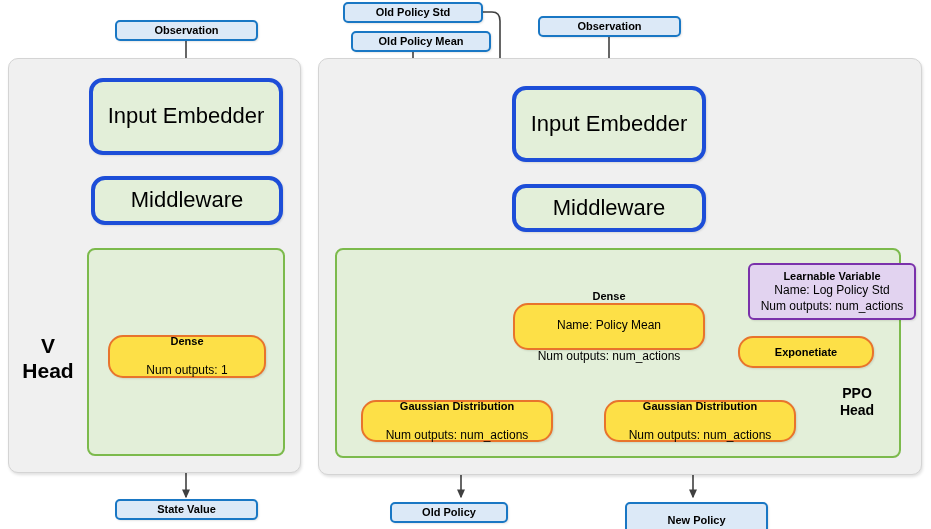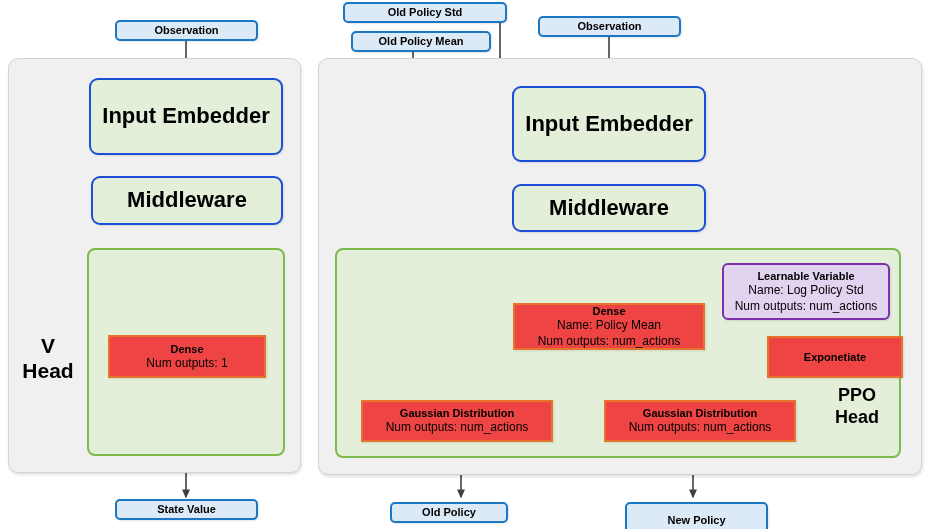--- a/index.html
+++ b/index.html
@@ -43,32 +43,33 @@
   
   .greenpanel {
     background: #e3efd9;
     border: 2px solid #7cba4c;
     border-radius: 8px;
   }
 
   
   .greenbox {
     background: #e3efd9;
-    border: 2px solid #1d4ed8;
-    border-radius: 9px;
-    font-weight: bold;
+    border: 4px solid #1d4ed8;
+    border-radius: 14px;
+    font-weight: normal;
     box-shadow: 1px 1px 2px rgba(0,0,0,0.10);
   }
 
   
   .orangebox {
-    background: #ef4444;
+    background: #fde047;
     border: 2px solid #e8742c;
-    border-radius: 0;
-    box-shadow: 1px 1px 2px rgba(0,0,0,0.10);
+    border-radius: 15px;
+    box-shadow: 1px 1px 2px rgba(0,0,0,0.10);
+    gap: 15px;
   }
 
   
   .purplebox {
     background: #e2d3f0;
     border: 2px solid #7a31ab;
     border-radius: 6px;
     box-shadow: 1px 1px 2px rgba(0,0,0,0.10);
   }
 
@@ -154,26 +155,26 @@
 </div>
 
 <div class="node bluebox" style="left:115px; top:499px; width:143px; height:21px;">
   <span>State Value</span>
 </div>
 
 <div class="node panel" style="left:318px; top:58px; width:604px; height:417px;"></div>
 
 <div class="node greenpanel" style="left:335px; top:248px; width:566px; height:210px;"></div>
 
-<div class="head-label" style="left:812px; top:385px; width:90px; font-size:18px;">
+<div class="head-label" style="left:812px; top:385px; width:90px; font-size:14px;">
   <div>PPO</div>
   <div>Head</div>
 </div>
 
-<div class="node bluebox" style="left:343px; top:2px; width:164px; height:21px;">
+<div class="node bluebox" style="left:343px; top:2px; width:140px; height:21px;">
   <span>Old Policy Std</span>
 </div>
 
 <div class="node bluebox" style="left:343px; top:31px; width:140px; height:21px;margin-left:8px;">
   <span>Old Policy Mean</span>
 </div>
 
 <div class="node bluebox" style="left:538px; top:16px; width:143px; height:21px;">
   <span>Observation</span>
 </div>
@@ -185,27 +186,27 @@
 <div class="node greenbox" style="left:512px; top:184px; width:194px; height:48px; font-size:22px;">
   <span>Middleware</span>
 </div>
 
 <div class="node orangebox" style="left:513px; top:303px; width:192px; height:47px;">
   <span class="title-line">Dense</span>
   <span class="sub-line">Name: Policy Mean</span>
   <span class="sub-line">Num outputs: num_actions</span>
 </div>
 
-<div class="node purplebox" style="left:722px; top:263px; width:168px; height:57px;">
+<div class="node purplebox" style="left:748px; top:263px; width:168px; height:57px;">
   <span class="title-line">Learnable Variable</span>
   <span class="sub-line">Name: Log Policy Std</span>
   <span class="sub-line">Num outputs: num_actions</span>
 </div>
 
-<div class="node orangebox" style="left:738px; top:336px; width:136px; height:42px;margin-left:29px;">
+<div class="node orangebox" style="left:738px; top:336px; width:136px; height:32px;">
   <span class="title-line">Exponetiate</span>
 </div>
 
 <div class="node orangebox" style="left:361px; top:400px; width:192px; height:42px;">
   <span class="title-line">Gaussian Distribution</span>
   <span class="sub-line">Num outputs: num_actions</span>
 </div>
 
 <div class="node orangebox" style="left:604px; top:400px; width:192px; height:42px;">
   <span class="title-line">Gaussian Distribution</span>

